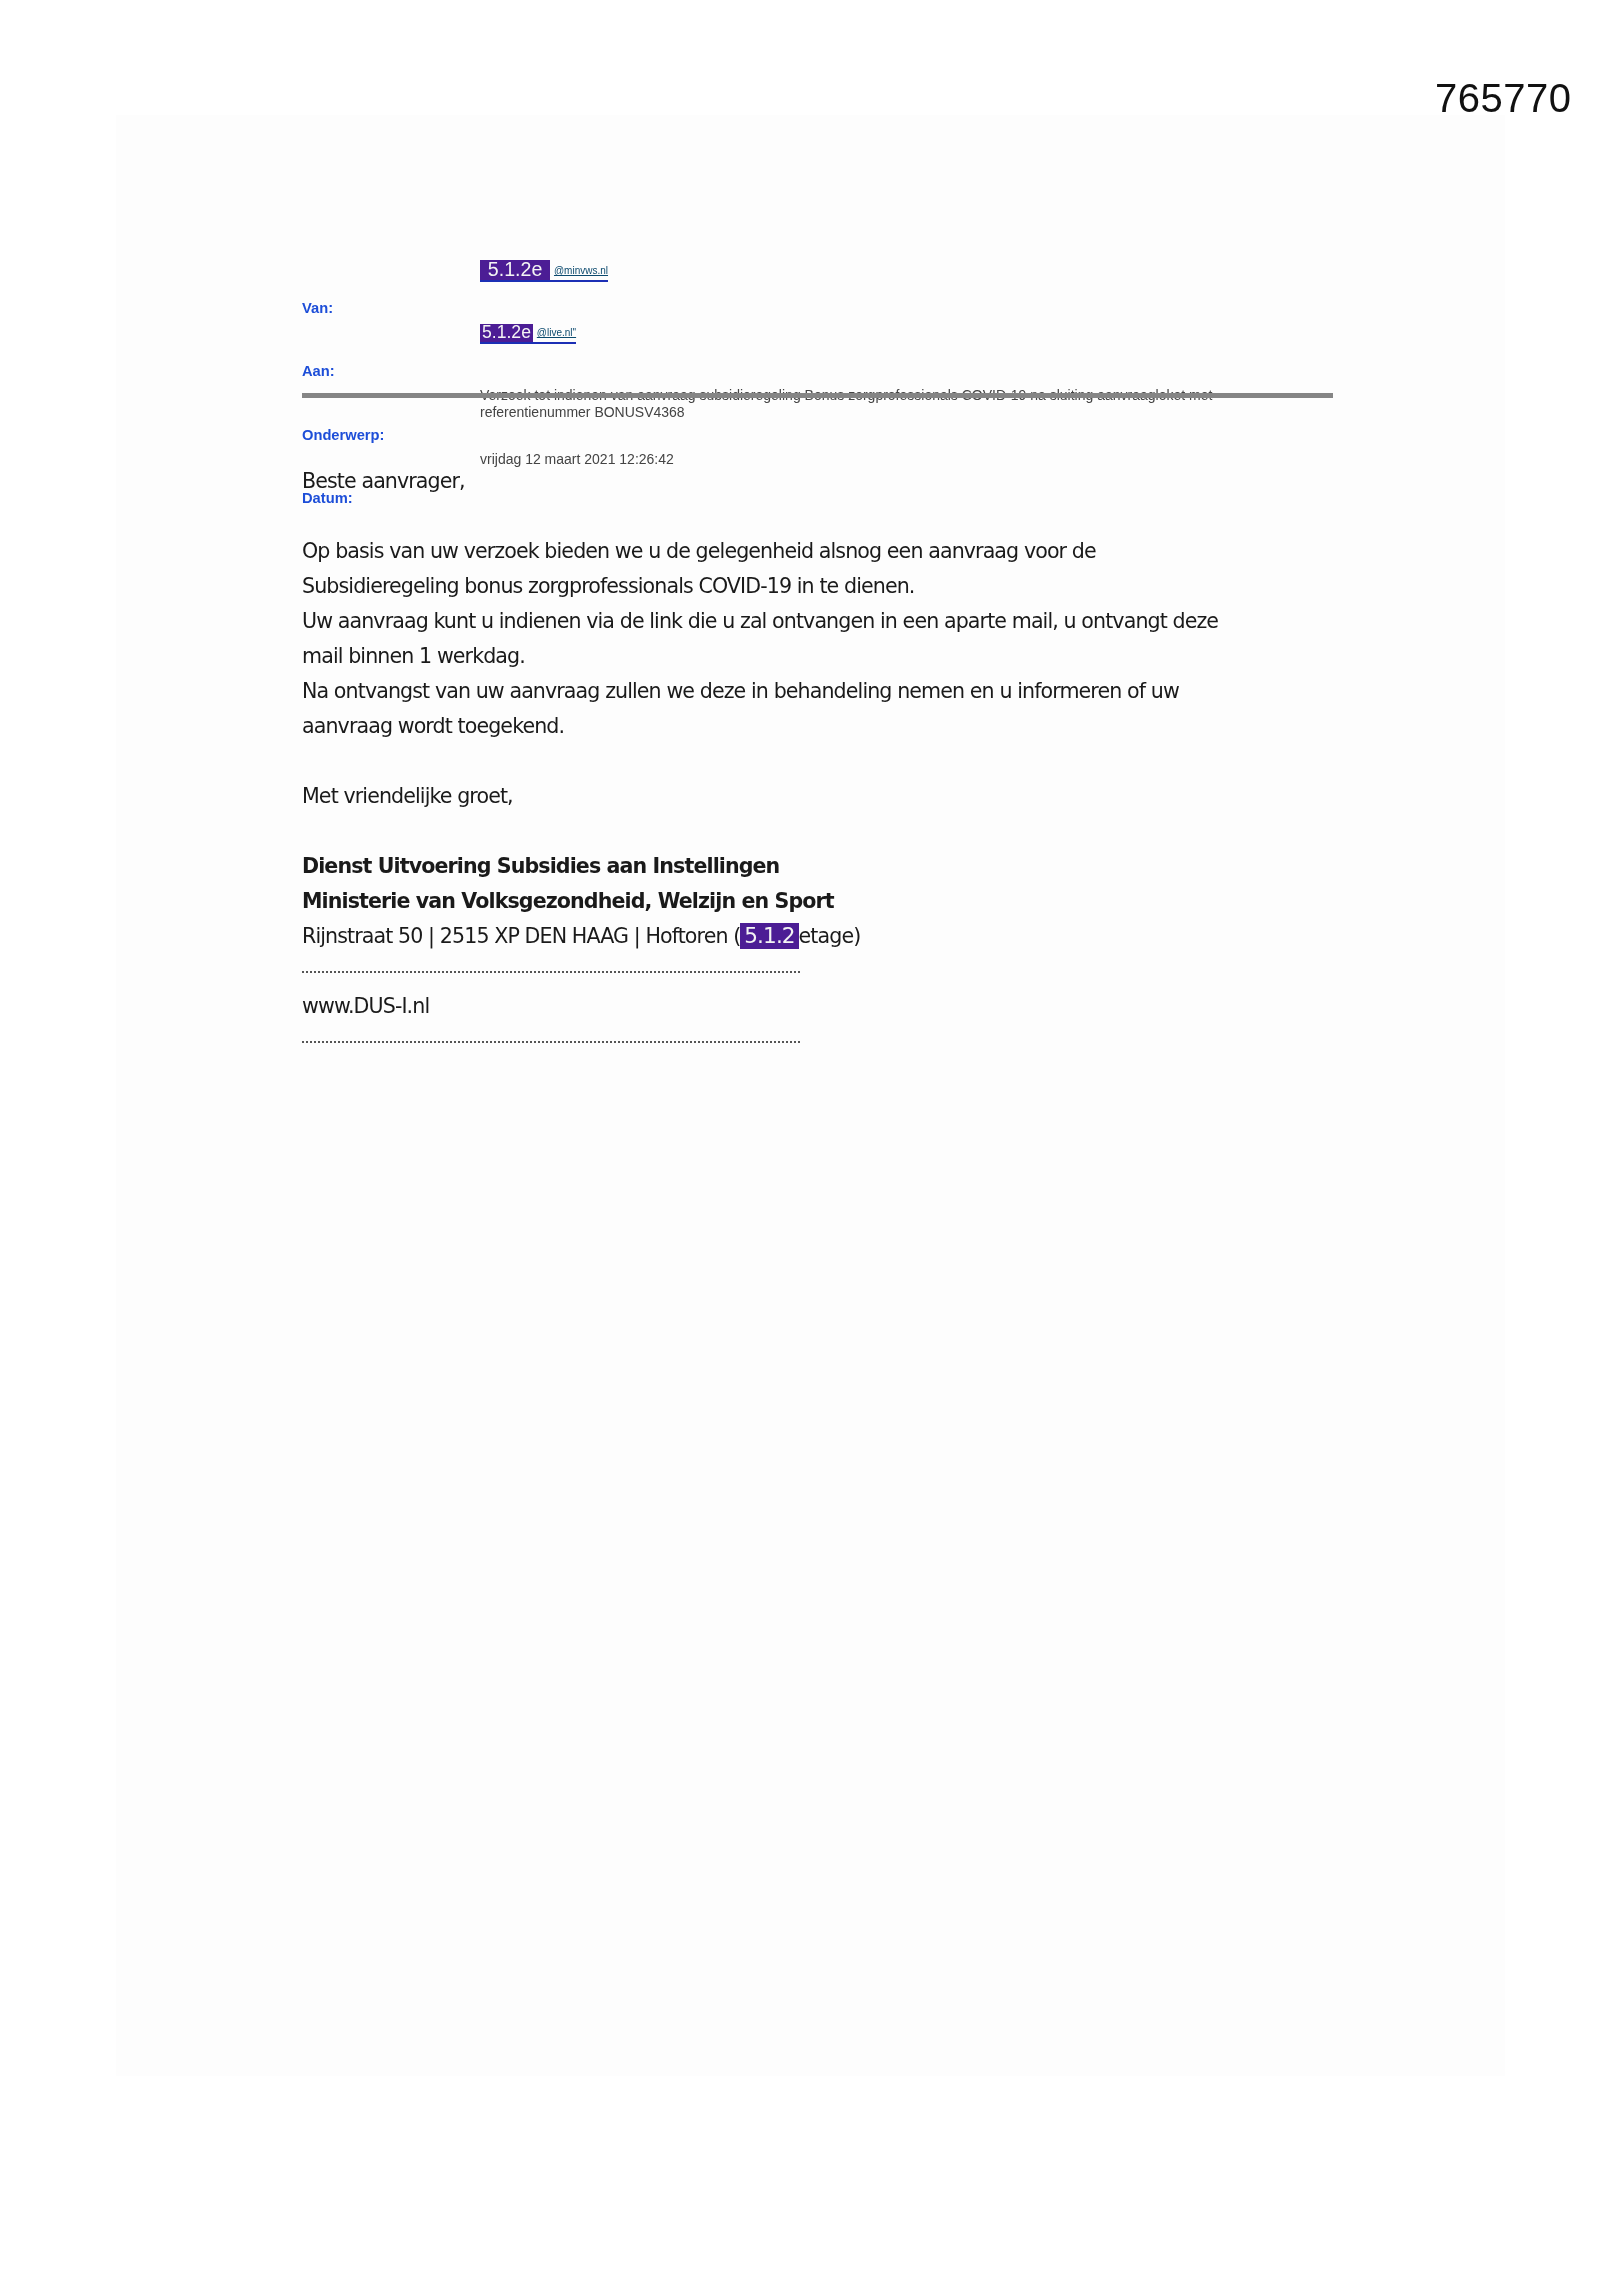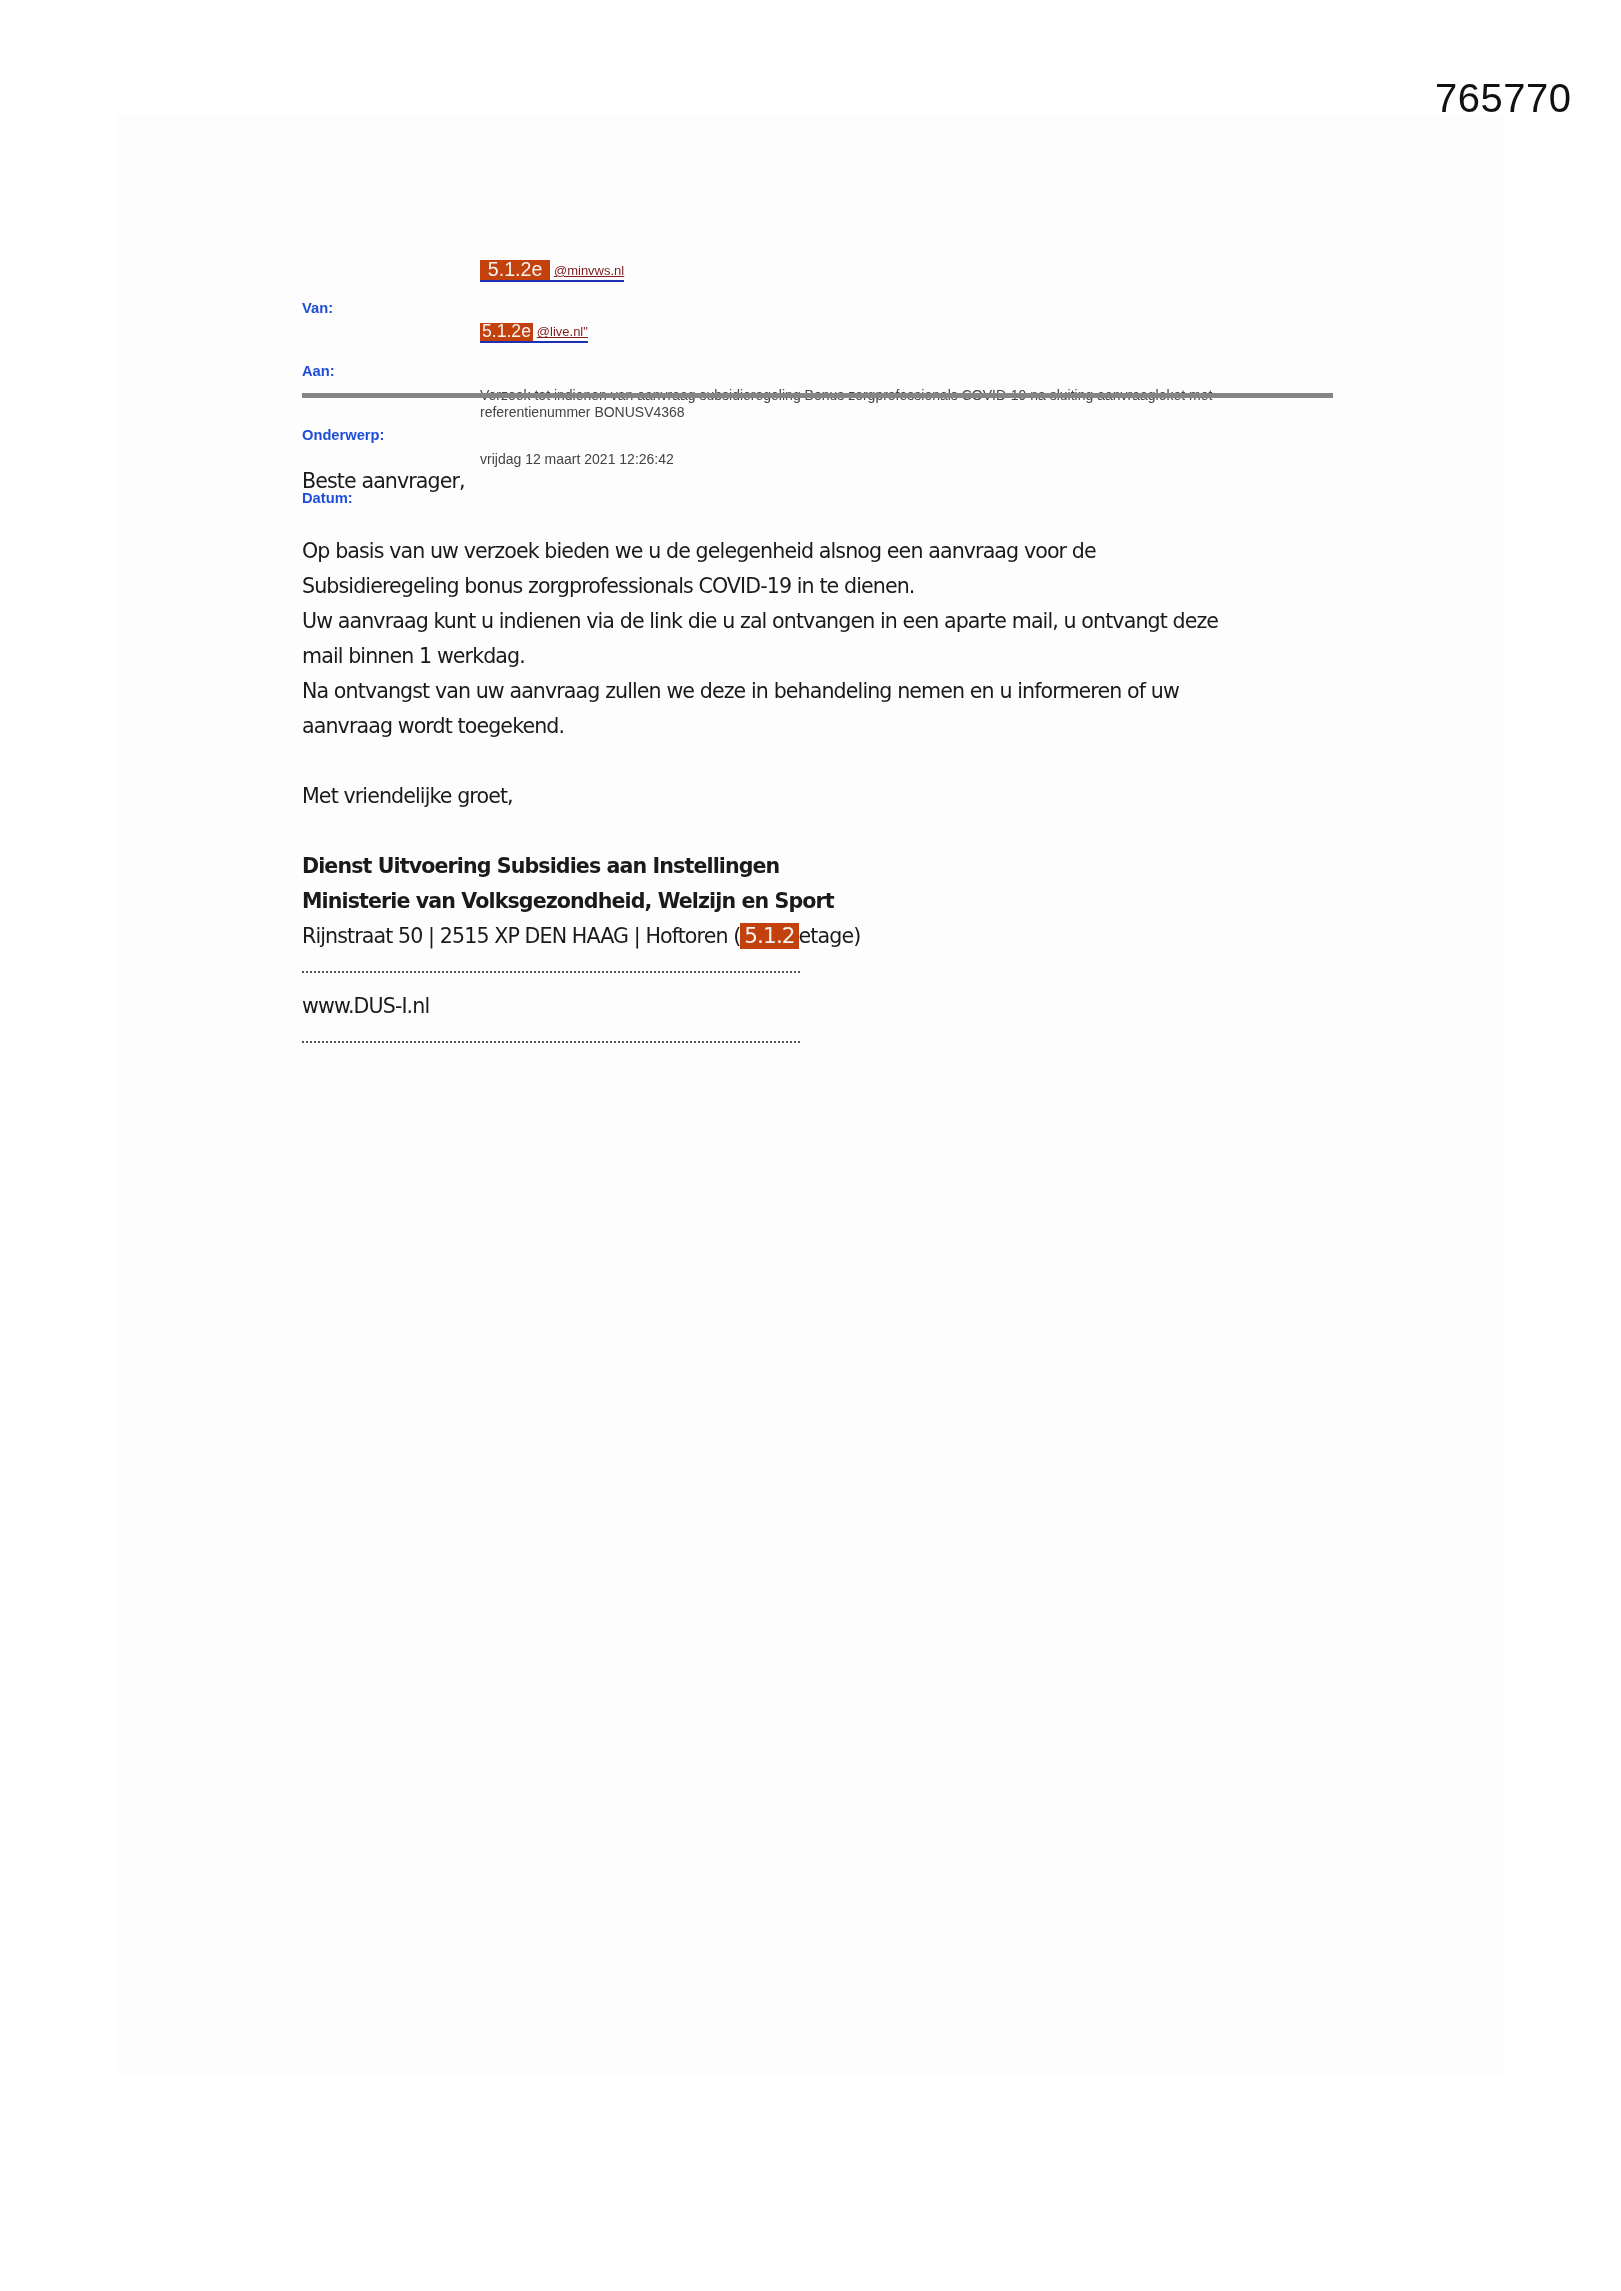--- a/index.html
+++ b/index.html
@@ -56,42 +56,42 @@
     .hdr-value {
       color: #444;
       font-size: 14px;
     }
     .hdr-value.subject {
       line-height: 16.7px;
       max-width: 804px;
     }
     .redact {
       display: inline-block;
-      background: #c2410c;
+      background: #4c1d95;
       color: #f4f4f4;
       padding: 0 7.8px;
       font-size: 19.6px;
       line-height: 19.6px;
       vertical-align: bottom;
     }
     .redact.small {
       padding: 0 2px;
       font-size: 17.6px;
       line-height: 17.6px;
     }
     .redact.inline {
       font-size: 21.6px;
       line-height: 25.5px;
       padding: 0 3.9px;
       vertical-align: baseline;
     }
     .email-link {
-      color: #7f1d1d;
+      color: #0c4a6e;
       text-decoration: underline;
-      font-size: 13px;
+      font-size: 10px;
     }
     .email-wrap {
       border-bottom: 2px solid #1c2fb5;
       display: inline-block;
       line-height: 17.6px;
     }
     .divider {
       position: absolute;
       left: 302px;
       top: 393px;

